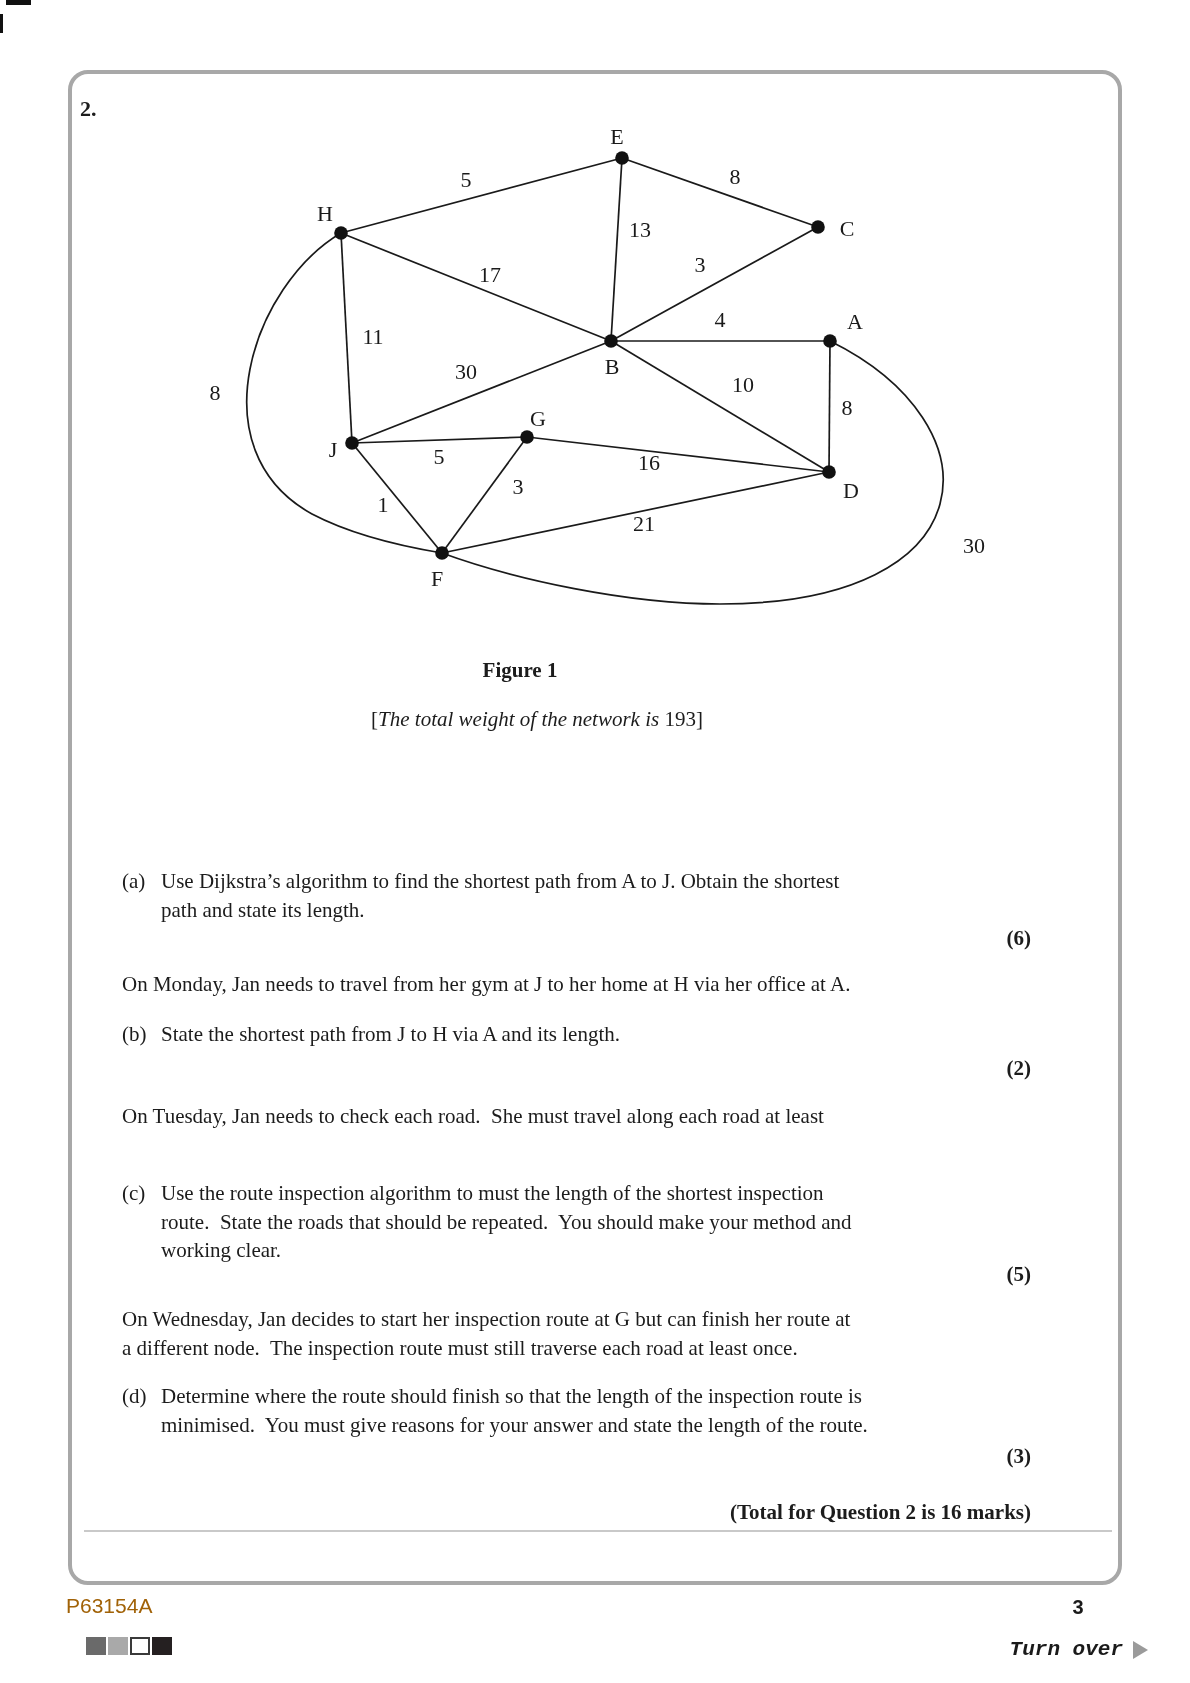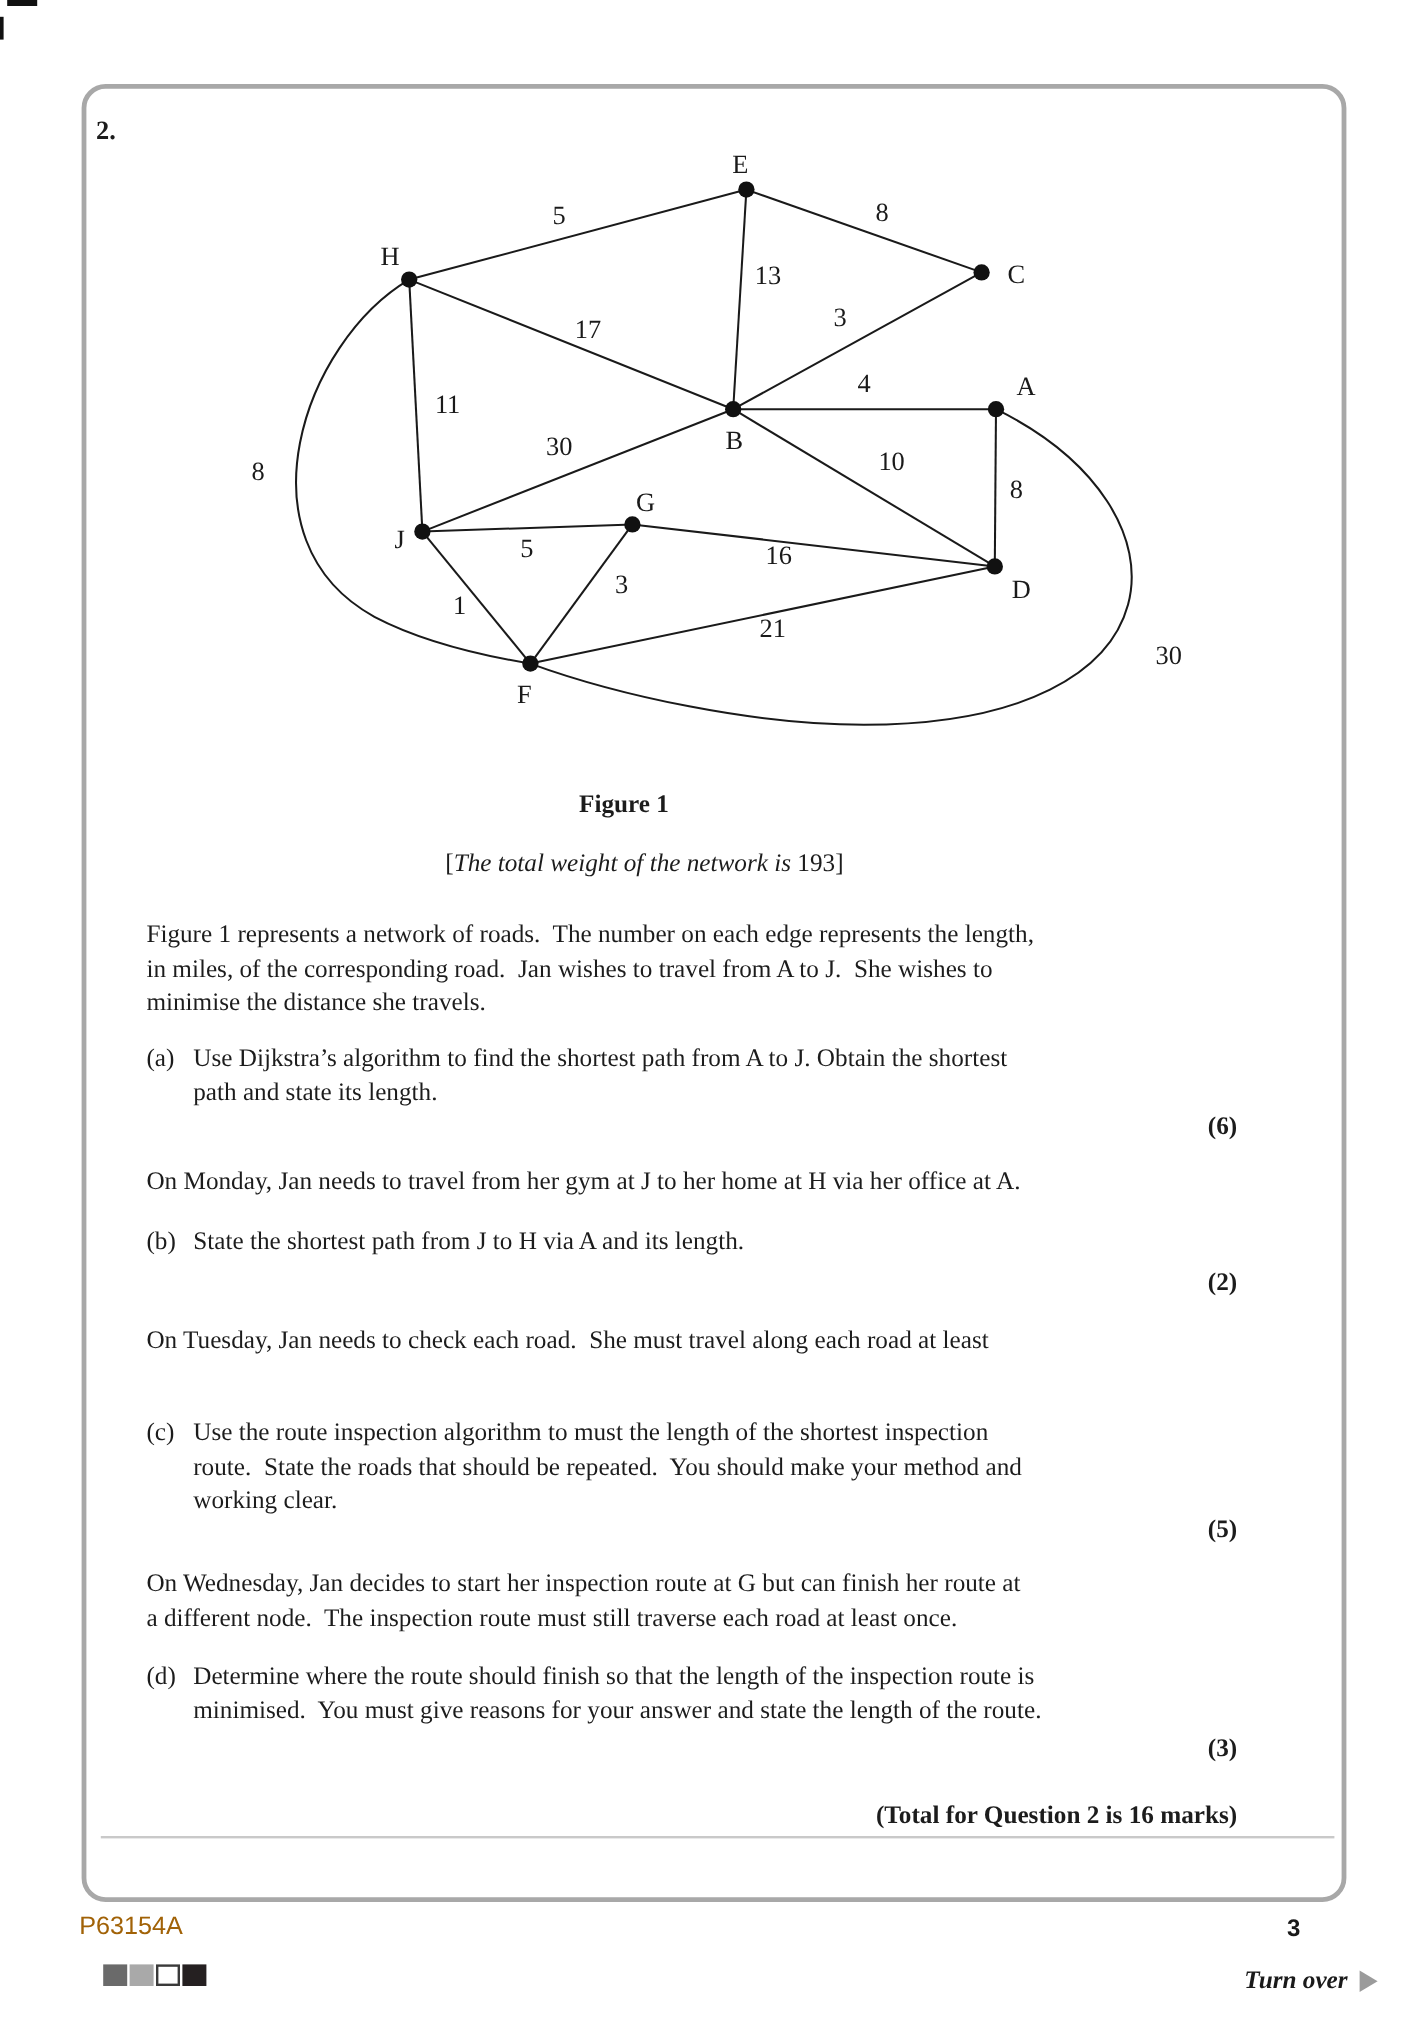--- a/index.html
+++ b/index.html
@@ -20,21 +20,21 @@
   .ilabel{display:inline-block;width:39px;}
   .marks{left:731px;width:300px;text-align:right;font-size:21px;font-weight:bold;line-height:28.5px;}
   .total{left:391px;top:1500px;width:640px;text-align:right;font-size:21px;font-weight:bold;}
   .rule{left:84px;top:1530px;width:1028px;height:2px;background:#c9c9c9;}
   .footer-code{left:66px;top:1594px;font-size:21px;font-family:"Liberation Sans",sans-serif;color:#a16207;}
   .footer-page{left:1056px;top:1596px;width:44px;text-align:center;font-size:20px;font-weight:bold;
                font-family:"Liberation Sans",sans-serif;color:#1a1a1a;}
   .squares{left:86px;top:1637px;display:flex;gap:2px;}
   .squares .sq{width:20px;height:18px;box-sizing:border-box;}
   .turnover{left:940px;top:1638px;width:208px;display:flex;align-items:center;justify-content:flex-end;gap:10px;}
-  .turnover .txt{font-family:Liberation Serif, serif;font-size:21px;font-weight:bold;font-style:italic;color:#1a1a1a;}
+  .turnover .txt{font-family:Liberation Mono, monospace;font-size:21px;font-weight:bold;font-style:italic;color:#1a1a1a;}
   .tri{width:0;height:0;border-left:15px solid #9b9b9b;border-top:9px solid transparent;border-bottom:9px solid transparent;}
   svg.graph{left:150px;top:105px;width:880px;height:530px;}
 </style>
 </head>
 <body>
 
 <div class="page">
 
   <div class="abs scan-h"></div>
   <div class="abs scan-v"></div>
@@ -95,25 +95,20 @@
       <circle cx="829" cy="472" r="6.8" fill="#111"></circle>
       <text x="851" y="498" text-anchor="middle" font-size="22" font-family="&quot;Liberation Serif&quot;, serif" fill="#1a1a1a">D</text>
       <circle cx="442" cy="553" r="6.8" fill="#111"></circle>
       <text x="437" y="586" text-anchor="middle" font-size="22" font-family="&quot;Liberation Serif&quot;, serif" fill="#1a1a1a">F</text>
     </svg>
 
   <div class="abs fig-caption">Figure 1</div>
 
   <div class="abs fig-note"><span>[</span><span class="it">The total weight of the network is</span><span> 193]</span></div>
 
-  <div class="abs para" style="top:764px">
-    <div class="line">Figure 1 represents a network of roads.  The number on each edge represents the length,</div>
-    <div class="line">in miles, of the corresponding road.  Jan wishes to travel from A to J.  She wishes to</div>
-    <div class="line">minimise the distance she travels.</div>
-  </div>
 
   <div class="abs para item" style="top:867px">
     <div class="line"><span class="ilabel">(a)</span><span>Use Dijkstra’s algorithm to find the shortest path from A to J. Obtain the shortest</span></div>
     <div class="line line2">path and state its length.</div>
   </div>
   <div class="abs marks" style="top:924px">(6)</div>
 
   <div class="abs para" style="top:970px">
     <div class="line">On Monday, Jan needs to travel from her gym at J to her home at H via her office at A.</div>
   </div>

